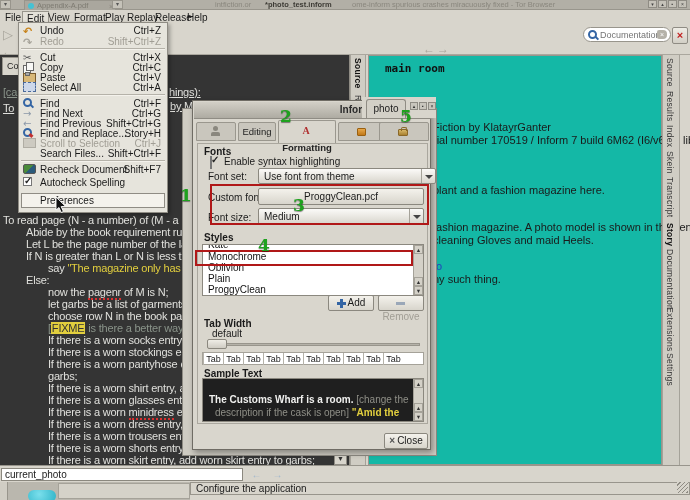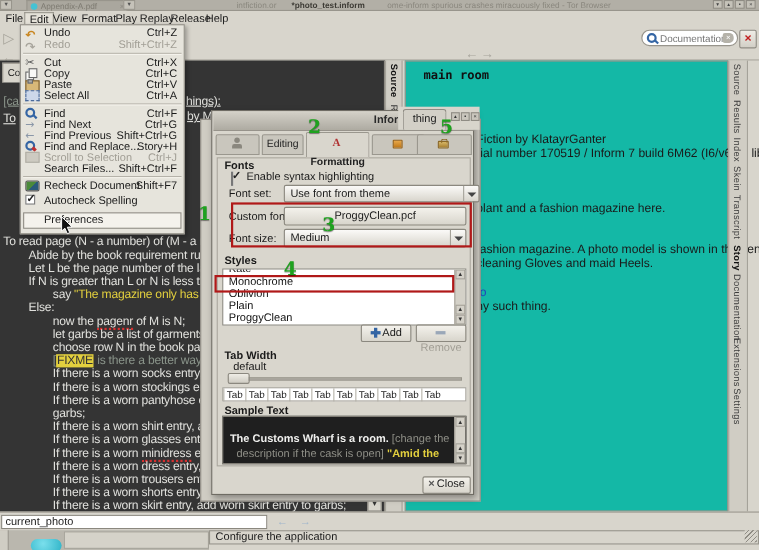--- a/index.html
+++ b/index.html
@@ -314,21 +314,21 @@
           <span class="stp" style="bottom:9px;">▲</span>
           <span class="stp" style="bottom:0;">▼</span>
         </div>
       </div>
     </div>
 
     <div class="abs btn" style="left:191px;top:332px;width:44px;height:16px;line-height:14px;"><span style="color:#555;font-weight:bold;margin-right:2px;">×</span><span>Close</span></div>
   </div>
 
   <div class="abs" id="photo-strip">
-    <div class="abs photo-tab"><span>thing</span></div>
+    <div class="abs photo-tab"><span>photo</span></div>
     <div class="abs mini-btn" style="left:48px;top:5px;">▴</div>
     <div class="abs mini-btn" style="left:57px;top:5px;">▪</div>
     <div class="abs mini-btn" style="left:66px;top:5px;">×</div>
   </div>
 
   <div class="abs" id="edit-menu">
     <div class="mi" style="top:2px;">
         <span class="mic gic ic-undo"></span>
         <span class="mil">Undo</span>
         <span class="mis">Ctrl+Z</span>

